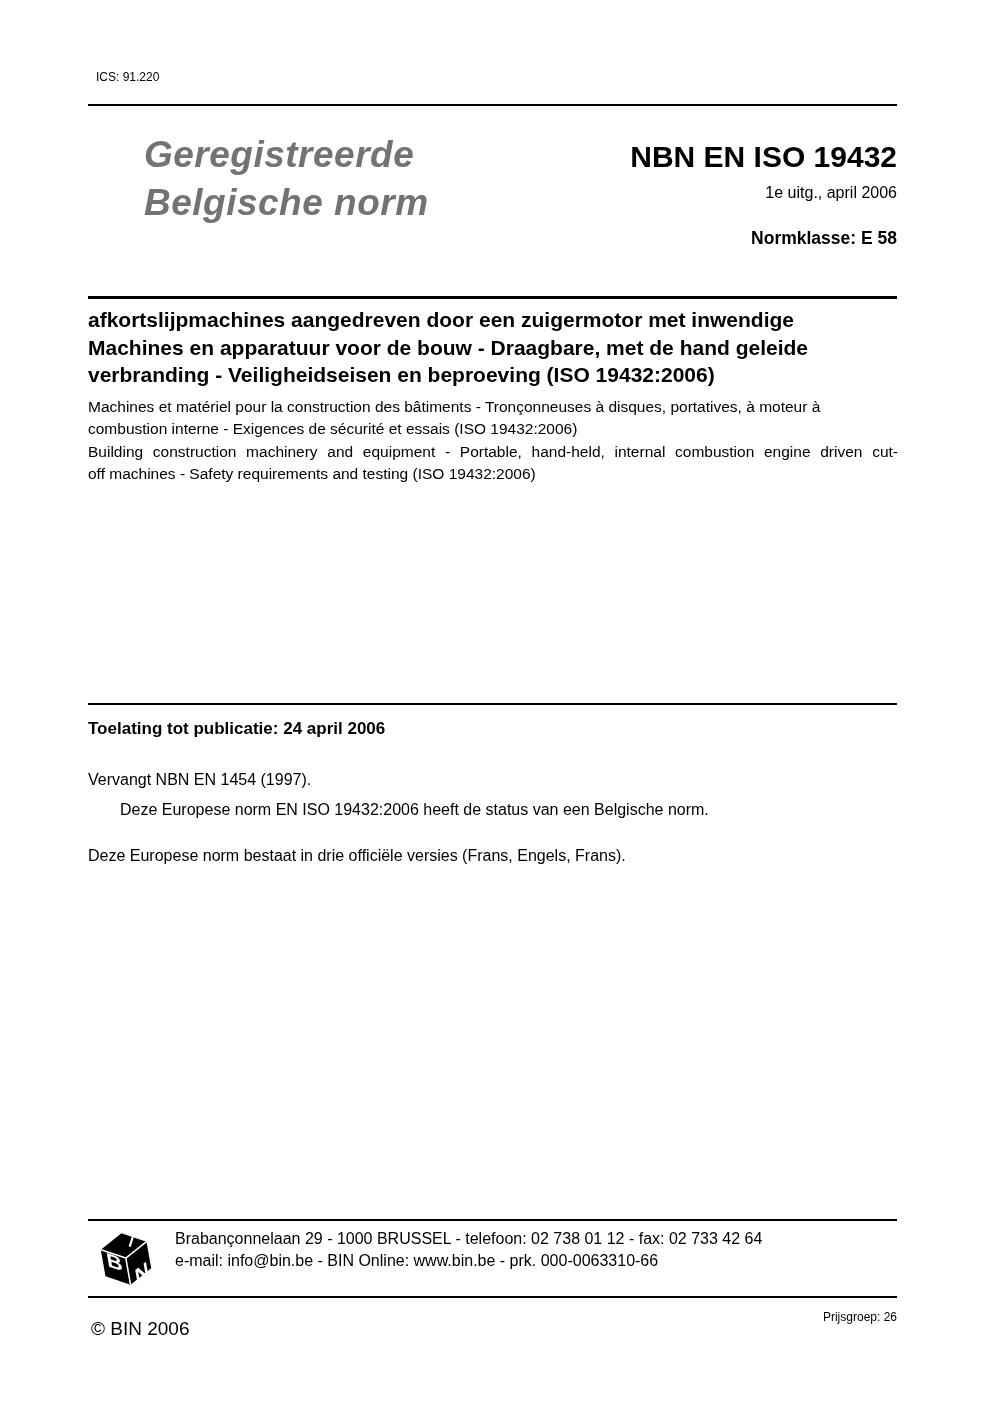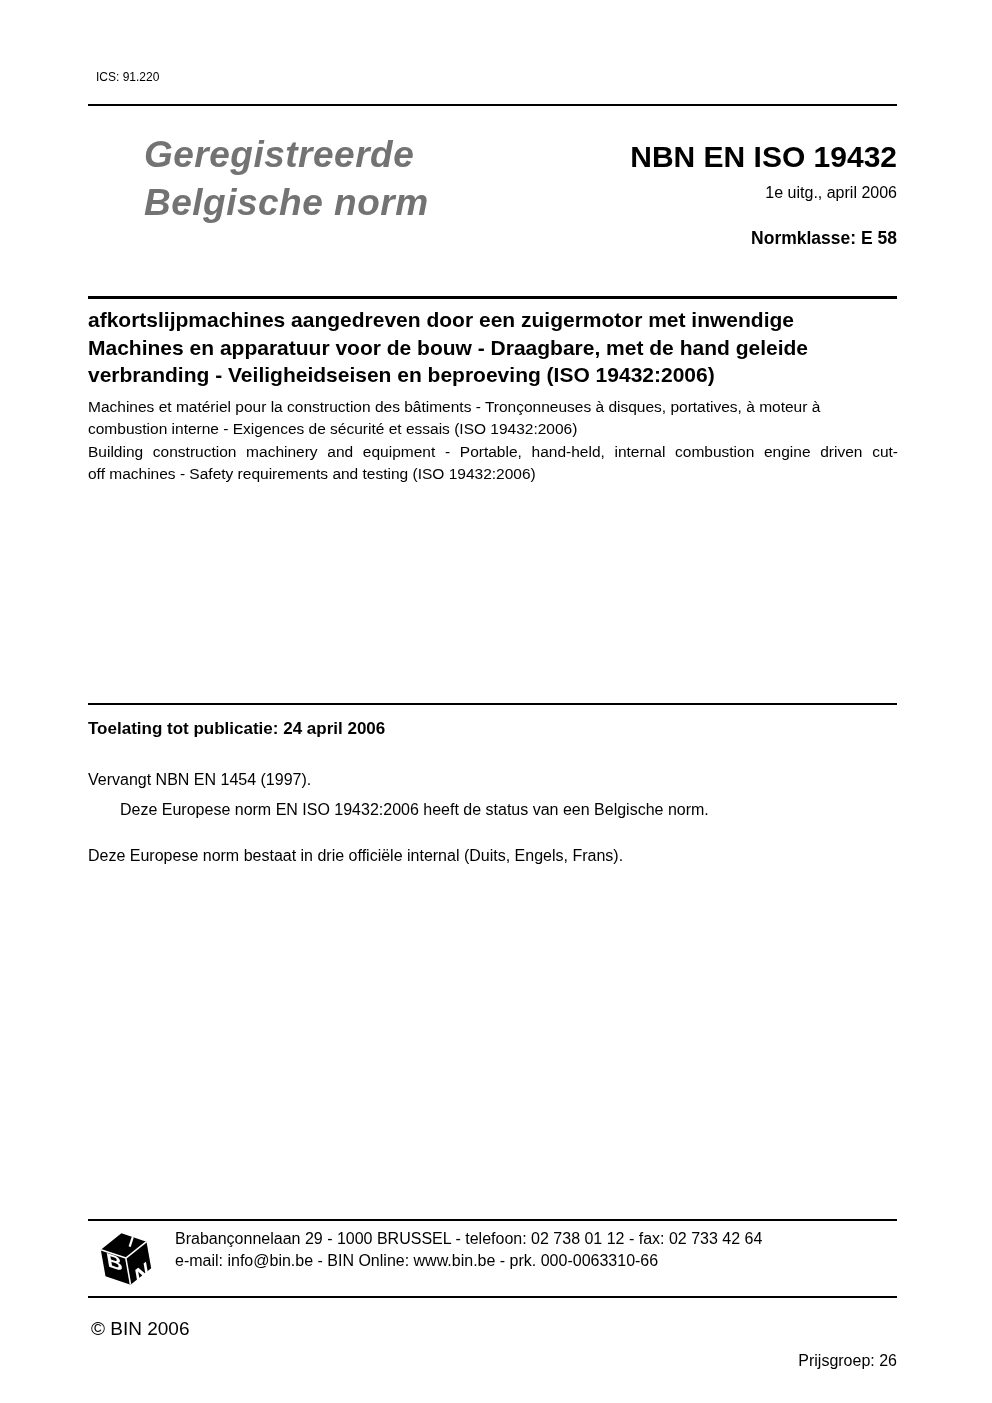--- a/index.html
+++ b/index.html
@@ -28,21 +28,21 @@
   .norm-class { right: 95px; top: 228px; font-size: 17.5px; font-weight: bold; text-align: center; }
   .title-nl { left: 88px; top: 306px; width: 812px; font-size: 21px; line-height: 27.5px; font-weight: bold; }
   .title-sub { left: 88px; width: 810px; font-size: 15.5px; line-height: 22.4px; }
   .justify-line { text-align: justify; text-align-last: justify; }
   .approval { left: 88px; top: 719px; font-size: 17px; font-weight: bold; }
   .body-line { left: 88px; font-size: 16px; }
   .publisher-block { left: 175px; top: 1228px; width: 722px; font-size: 16px; line-height: 21.6px; }
   .publisher-block b { font-weight: bold; }
   .logo { left: 97px; top: 1230px; width: 58px; height: 58px; }
   .copyright { left: 91px; top: 1318px; font-size: 19px; }
-  .price-group { right: 95px; top: 1352px; font-size: 16px; text-align: center; }
+  .price-group { right: 95px; top: 1310px; font-size: 12px; text-align: center; }
 </style>
 </head>
 <body>
 
 <div class="page">
 
   <div class="abs ics">ICS: 91.220</div>
   <div class="rule" style="top:104px; height:2px;"></div>
 
   <div class="abs gray-heading">
@@ -70,21 +70,21 @@
   <div class="abs title-sub" style="top:441px;">
     <div class="justify-line">Building construction machinery and equipment - Portable, hand-held, internal combustion engine driven cut-</div>
     <div>off machines - Safety requirements and testing (ISO 19432:2006)</div>
   </div>
 
   <div class="rule" style="top:703px; height:2px;"></div>
 
   <div class="abs approval">Toelating tot publicatie: 24 april 2006</div>
   <div class="abs body-line" style="top:771px;">Vervangt NBN EN 1454 (1997).</div>
   <div class="abs body-line" style="top:801px;margin-left:32px;">Deze Europese norm EN ISO 19432:2006 heeft de status van een Belgische norm.</div>
-  <div class="abs body-line" style="top:847px;">Deze Europese norm bestaat in drie officiële internal (Duits, Engels, Frans).</div>
+  <div class="abs body-line" style="top:847px;">Deze Europese norm bestaat in drie officiële versies (Frans, Engels, Frans).</div>
 
   <div class="rule" style="top:1219px; height:2px;"></div>
 
   <div class="abs logo">
     <svg viewBox="0 0 60 60" width="58" height="58">
       <g transform="rotate(-10 30 30)">
         <polygon points="30,3 54,16 54,44 30,57 6,44 6,16" fill="#000"></polygon>
         <line x1="6" y1="16" x2="30" y2="29" stroke="#fff" stroke-width="1.6"></line>
         <line x1="54" y1="16" x2="30" y2="29" stroke="#fff" stroke-width="1.6"></line>
         <line x1="30" y1="29" x2="30" y2="57" stroke="#fff" stroke-width="1.6"></line>

